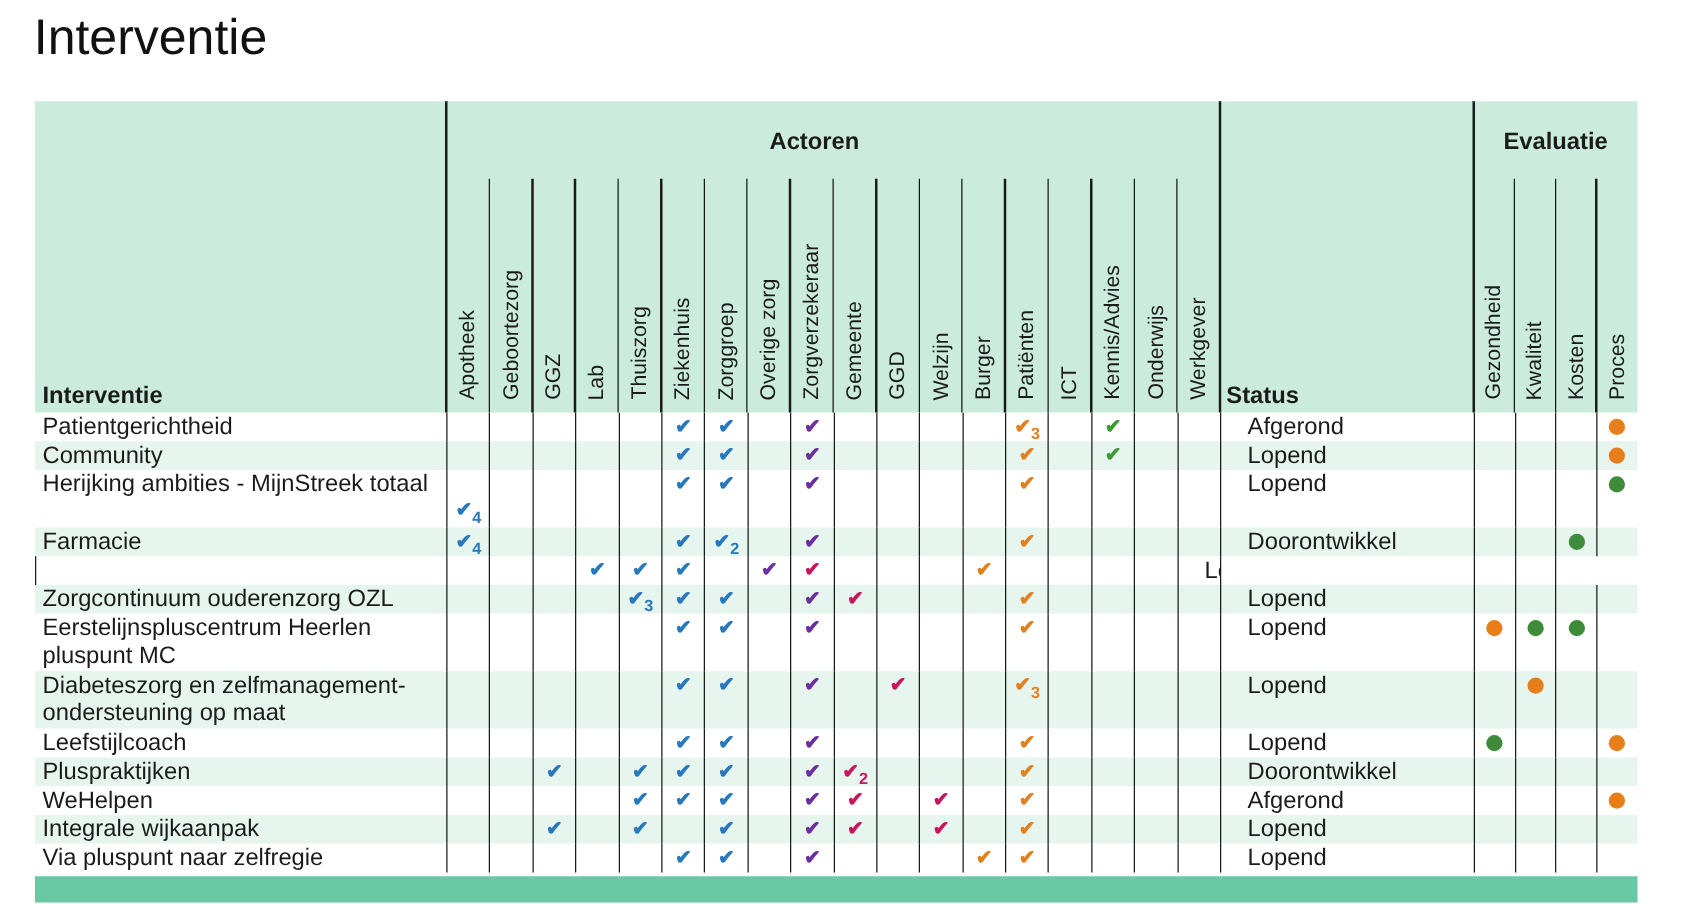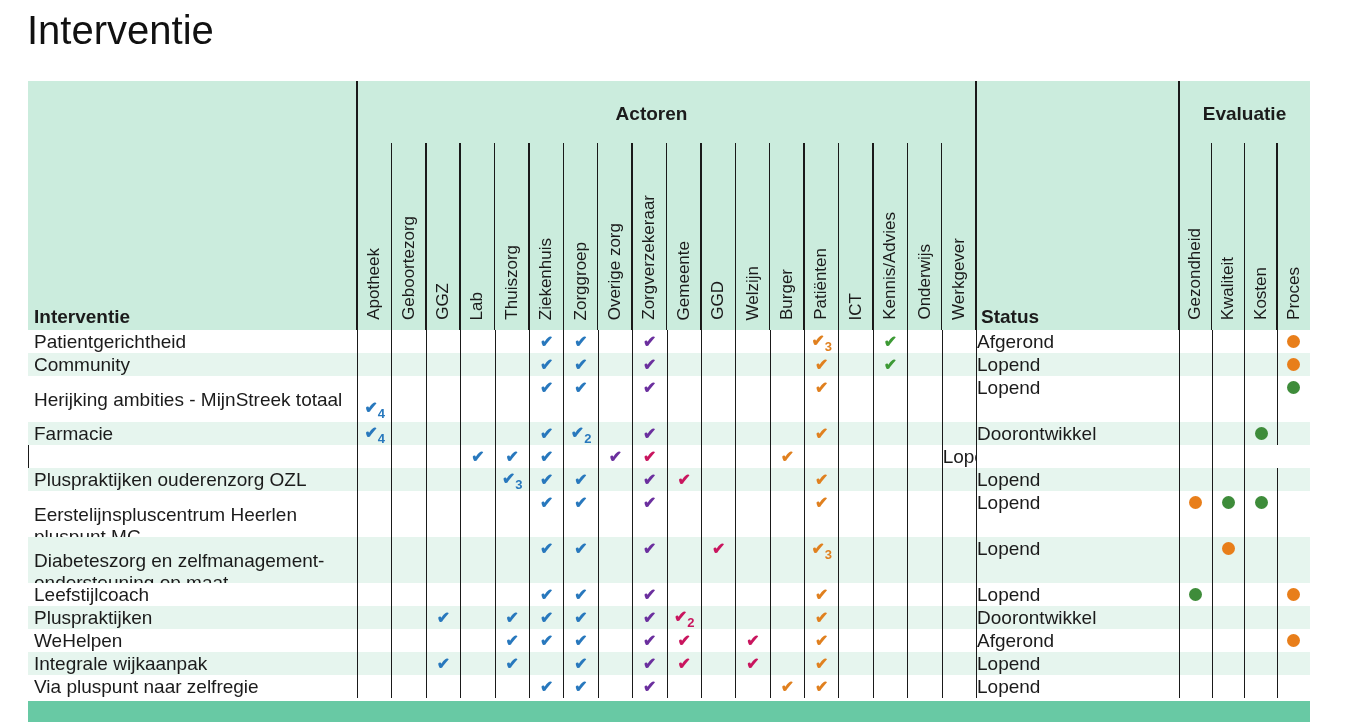--- a/index.html
+++ b/index.html
@@ -59,31 +59,31 @@
   .sect.actoren   { left: 329px;  width: 589px; }
   .sect.evaluatie { left: 1151px; width: 131px; }
 
   .row {
     display: grid; grid-template-columns: var(--cols);
     height: 23px; font-size: 19px; background: #ffffff;
   }
   .row.alt  { background: var(--row-alt); }
   .row.tall { height: 46px; }
   .namecell { padding-left: 6px; line-height: 23px; overflow: hidden; white-space: nowrap; }
-  .tall .namecell { line-height: 22px; padding-top: 13px; white-space: normal; }
+  .tall .namecell { line-height: 22px; padding-top: 1px; white-space: normal; }
   .acol {
     border-left: 1.5px solid var(--line);
     display: flex; align-items: center; justify-content: center;
     overflow: hidden;
   }
   .tall .acol { align-items: flex-start; padding-top: 2px; }
   .tall .acol.low { align-items: flex-end; padding-bottom: 3px; }
   .chk { font-weight: bold; font-size: 16px; line-height: 20px; }
   .chk .sub { font-size: 13px; position: relative; top: 5px; margin-left: 0px; }
-  .statuscell { border-left: 1.5px solid var(--line); padding-left: 0; line-height: 23px; overflow: hidden; }
+  .statuscell { border-left: 1.5px solid var(--line); padding-left: 21px; line-height: 23px; overflow: hidden; }
   .tall .statuscell { line-height: 22px; padding-top: 1px; }
   .ecol {
     border-left: 1.5px solid var(--line);
     display: flex; align-items: center; justify-content: center;
   }
   .tall .ecol { align-items: flex-start; padding-top: 5px; }
   .dot { width: 13px; height: 13px; border-radius: 50%; }
   .footbar { height: 21px; background: var(--footer); margin-top: 3px; }
 </style>
 </head>
@@ -354,21 +354,21 @@
           <div class="acol"></div>
           <div class="acol"></div>
           <div class="acol"></div>
           <div class="statuscell">Lopend</div>
           <div class="ecol"></div>
           <div class="ecol"></div>
           <div class="ecol"></div>
           <div class="ecol"></div>
         </div>
         <div class="row alt">
-          <div class="namecell">Pluspraktijken ouderenzorg OZL</div>
+          <div class="namecell">Zorgcontinuum ouderenzorg OZL</div>
           <div class="acol"></div>
           <div class="acol"></div>
           <div class="acol"></div>
           <div class="acol"></div>
           <div class="acol">
             <span class="chk" style="color: rgb(40, 120, 189);">✔<span class="sub">3</span></span>
           </div>
           <div class="acol">
             <span class="chk" style="color: rgb(40, 120, 189);">✔</span>
           </div>

